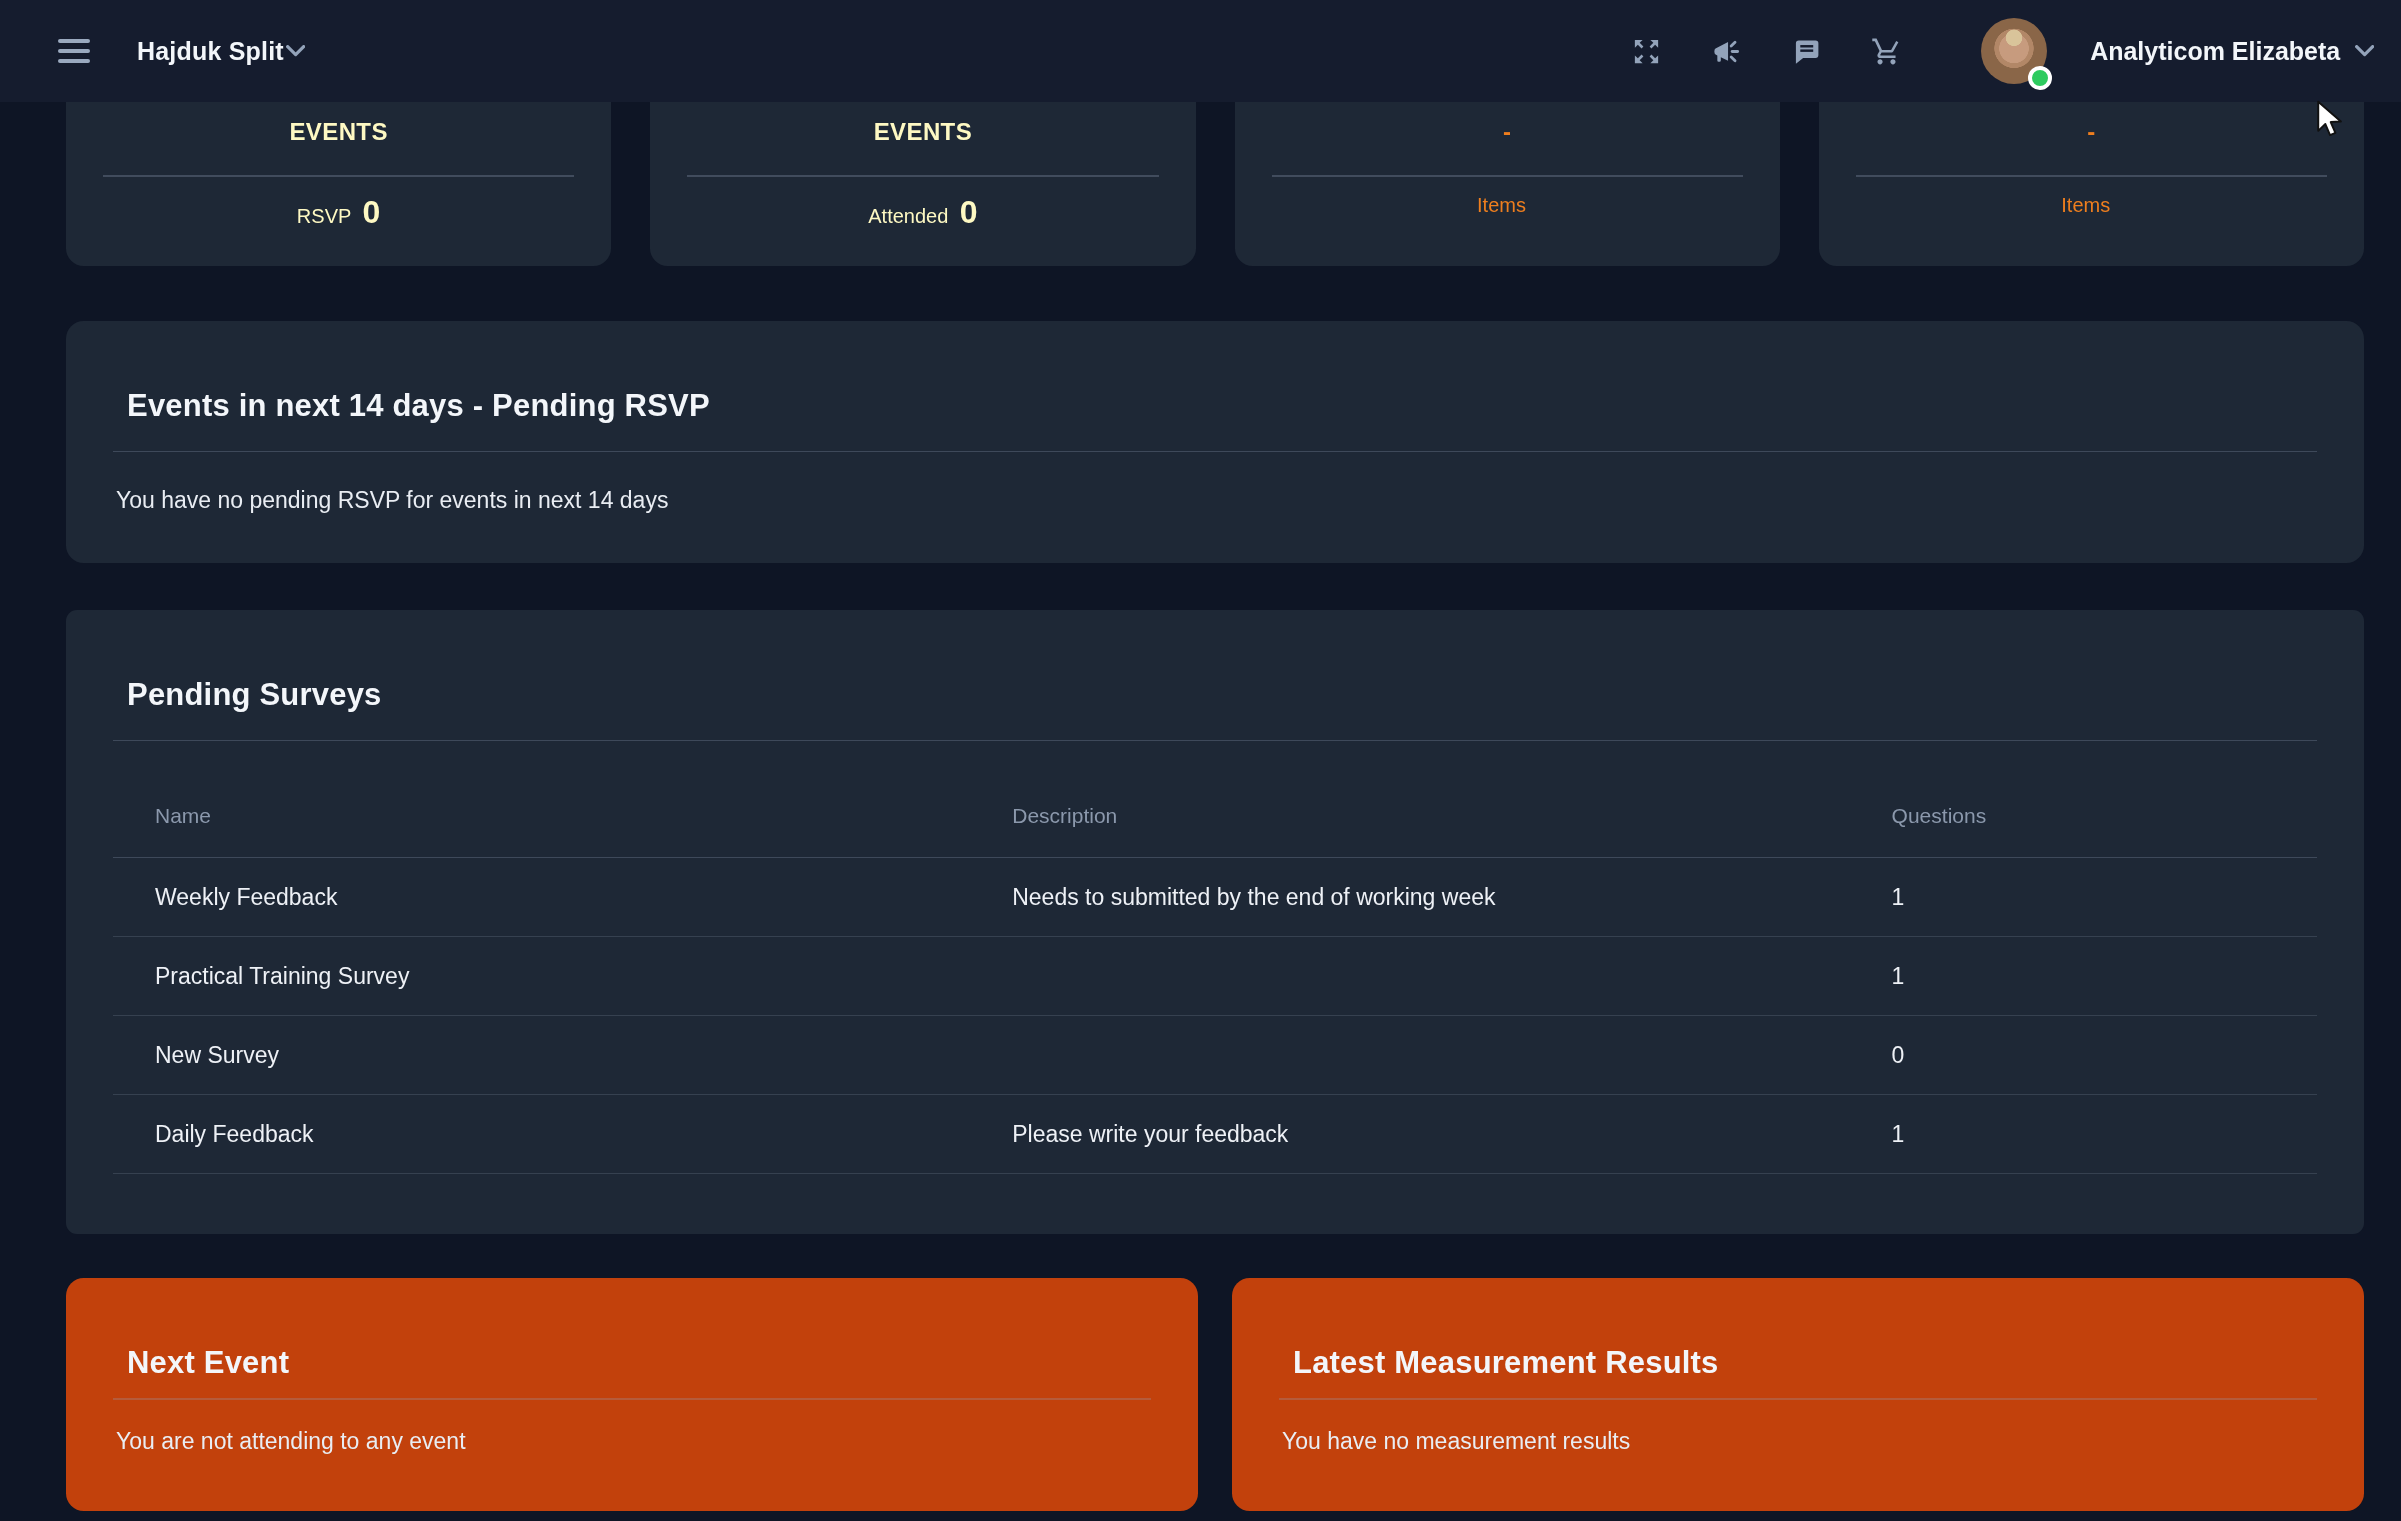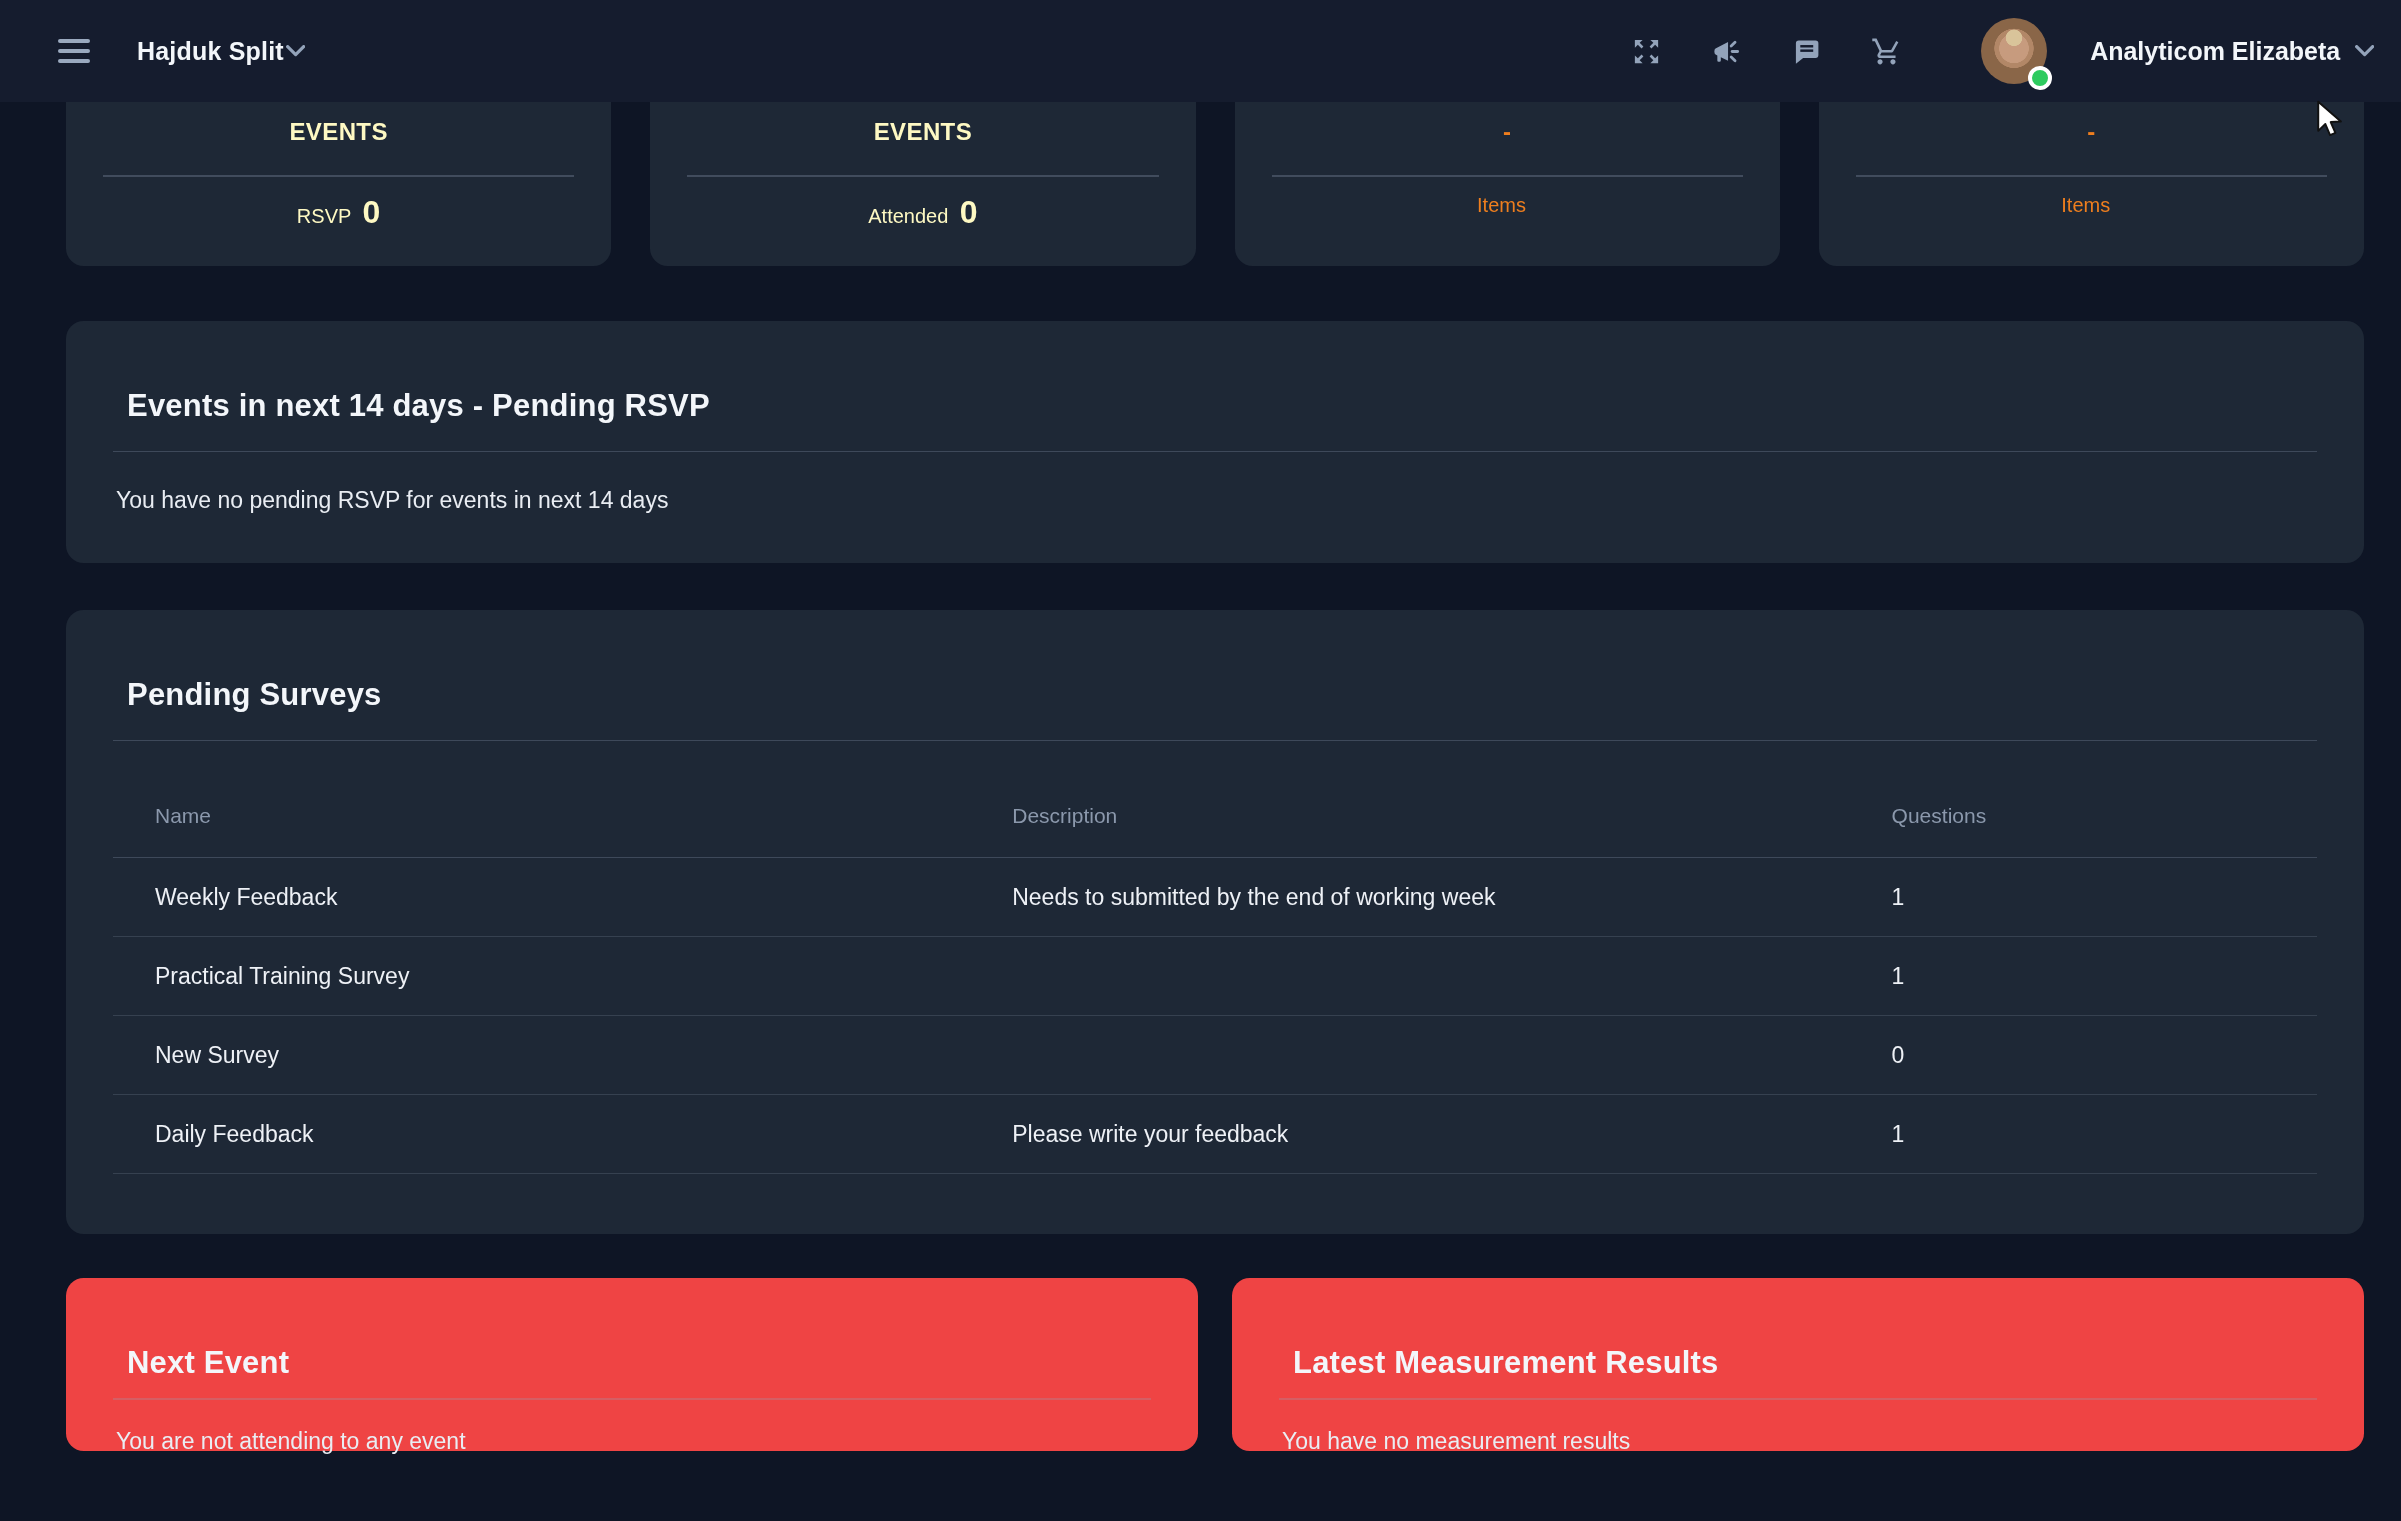--- a/index.html
+++ b/index.html
@@ -49,36 +49,36 @@
   .stat-num { font-size:32px; font-weight:700; }
   .accent-red { color:#fef9c3; }
   .accent-orange { color:#ee7e1e; }
 
   .card { position:absolute; left:66px; width:2298px; background:#1e2836; border-radius:17.7px; }
   .card-title { margin:66px 61px 0; color:#f3f6fa; font-size:31px; font-weight:700; line-height:37px; letter-spacing:0.2px; }
   .card-divider { height:1.6px; background:rgba(148,163,184,.28); margin:26.6px 47px 0; }
   .card-body { margin:34px 50px 0; color:#e9edf3; font-size:23px; line-height:29px; }
 
   .card-rsvp { top:321px; height:242px; }
-  .card-surveys { top:610px; height:624px; }
+  .card-surveys { top:610px; height:624px;border-radius:11px; }
 
   
   .table { margin:0 47px; }
   .t-row {
     display:grid; grid-template-columns:40.8% 39.9% 19.3%;
     align-items:center; border-bottom:1.6px solid rgba(148,163,184,.20);
   }
   .t-head { height:117px; padding-top:34px; border-bottom:1.6px solid rgba(148,163,184,.28); }
   .t-head .t-cell { color:#8b98ac; font-size:21px; font-weight:500; }
   .t-data { height:79px; cursor:pointer; }
   .t-cell { color:#eef1f6; font-size:23px; }
   .t-cell:first-child { padding-left:42px; }
 
   .bottom-row { position:absolute; left:66px; width:2298px; top:1278px; display:flex; gap:34px; }
-  .half-card { position:relative; flex:1; height:173px; background:#ef4444; border-radius:17.7px; }
+  .half-card { position:relative; flex:1; height:233px; background:#c2410c; border-radius:17.7px; }
   .half-card .card-divider { margin-top:17px; }
   .half-card .card-body { margin-top:27px; }
 
   
   .cursor { position:absolute; left:2315px; top:100px; z-index:20; pointer-events:none; }
 </style>
 </head>
 <body>
 
 <div class="screen">

